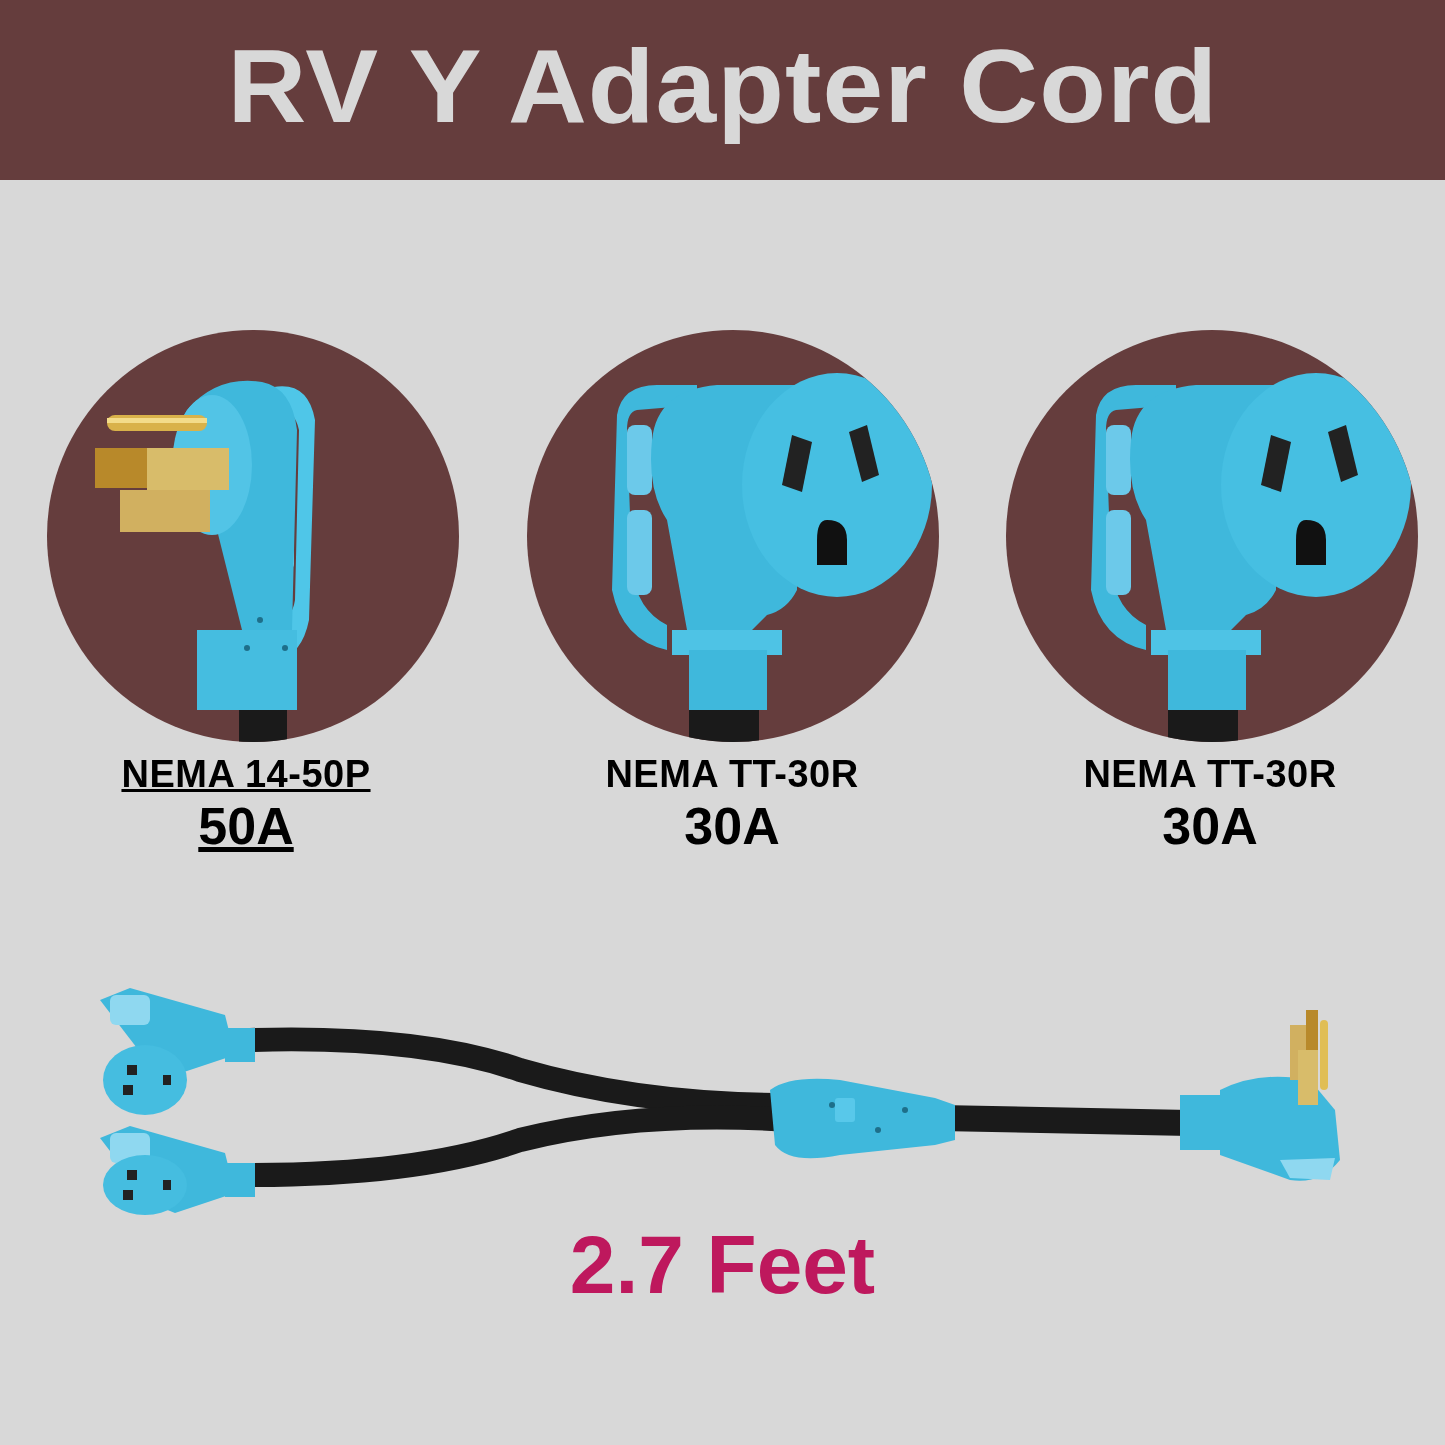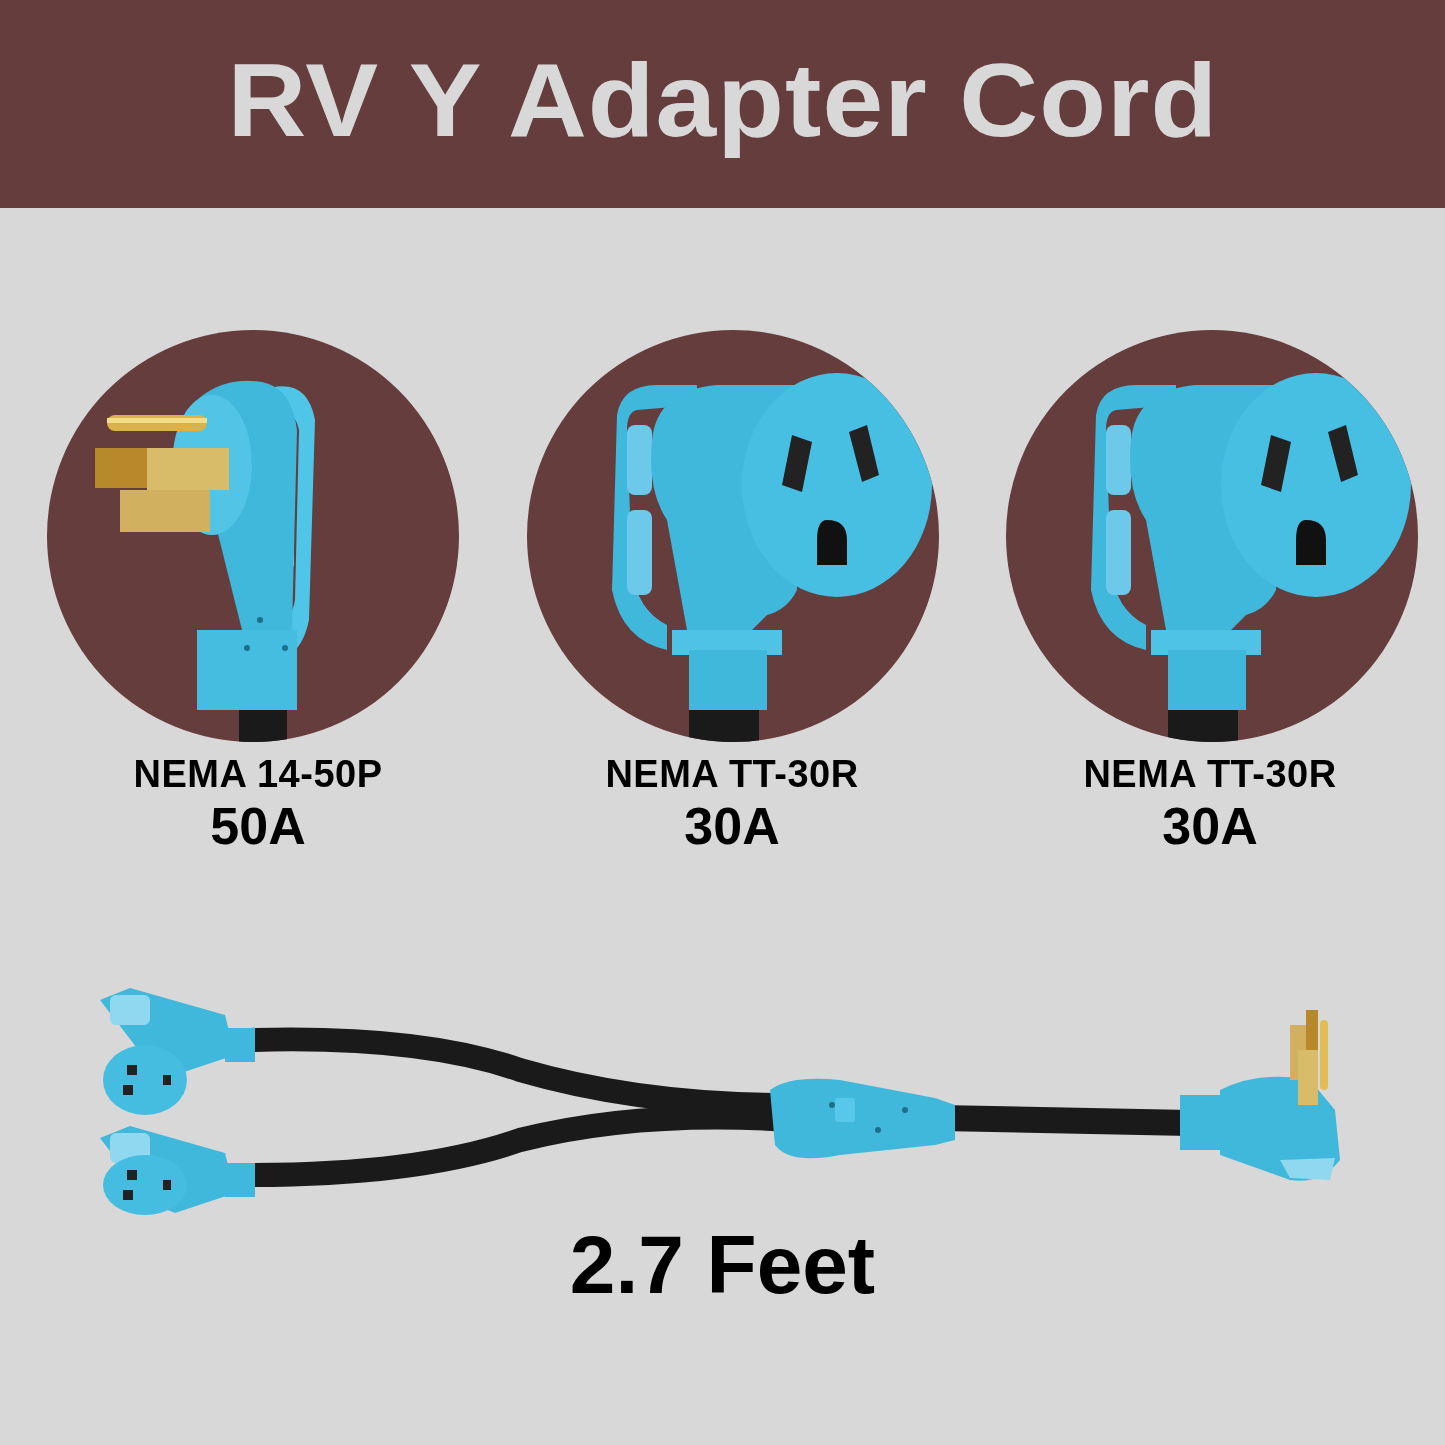--- a/index.html
+++ b/index.html
@@ -3,21 +3,21 @@
   <meta charset="utf-8">
   <style>
     html, body { margin: 0; padding: 0; }
     body {
       width: 1445px; height: 1445px; overflow: hidden;
       background: #d8d8d8;
       font-family: "Liberation Sans", "DejaVu Sans", sans-serif;
       position: relative;
     }
     .banner {
-      position: absolute; left: 0; top: 0; width: 1445px; height: 208px;
+      position: absolute; left: 0; top: 0; width: 1445px; height: 180px;
       background: #653d3d;
       display: flex; align-items: center; justify-content: center;
     }
     .banner-title {
       color: #d8d8d8; font-weight: 700; font-size: 104px;
       letter-spacing: 1px; transform: scaleX(1.05);
       margin-top: -8px;
     }
     .badge {
       position: absolute; width: 412px; height: 412px; border-radius: 50%;
@@ -25,21 +25,21 @@
     }
     .badge svg { position: absolute; left: 0; top: 0; }
     .label {
       position: absolute; text-align: center; color: #000; font-weight: 700;
       width: 420px;
     }
     .label .name { font-size: 38px; line-height: 44px; letter-spacing: 0.5px; }
     .label .amps { font-size: 52px; line-height: 60px; }
     .length {
       position: absolute; left: 0; width: 1445px; top: 1218px; text-align: center;
-      font-size: 82px; font-weight: 700; color: #000000;
+      font-size: 82px; font-weight: 700; color: #be185d;
     }
     .cord { position: absolute; left: 0; top: 980px; }
   </style>
 </head>
 <body>
 
 <div class="banner">
   <div class="banner-title">RV Y Adapter Cord</div>
 </div>
 
@@ -97,21 +97,21 @@
     <path d="M125 110 Q130 60 190 55 L270 55 L270 260 Q260 280 240 285 L225 300 L160 300 L140 190 Q120 160 125 110 Z" fill="#3fb8dc"></path>
     <ellipse cx="310" cy="155" rx="95" ry="112" fill="#46bfe2"></ellipse>
     <polygon points="265,105 285,112 275,162 255,155" fill="#222"></polygon>
     <polygon points="322,102 340,95 352,145 335,152" fill="#222"></polygon>
     <path d="M300 190 Q320 190 320 210 L320 235 L290 235 L290 210 Q290 190 300 190 Z" fill="#111"></path>
     <rect x="145" y="300" width="110" height="25" fill="#4ec3e5"></rect>
     <rect x="162" y="320" width="78" height="60" fill="#3fb8dc"></rect>
   </svg>
 </div>
 
-<div class="label" style="left:48px; top:752px;">
+<div class="label" style="left:36px; top:752px;text-decoration:underline;">
   <div class="name">NEMA 14-50P</div>
   <div class="amps">50A</div>
 </div>
 <div class="label" style="left:522px; top:752px;">
   <div class="name">NEMA TT-30R</div>
   <div class="amps">30A</div>
 </div>
 <div class="label" style="left:1000px; top:752px;">
   <div class="name">NEMA TT-30R</div>
   <div class="amps">30A</div>

